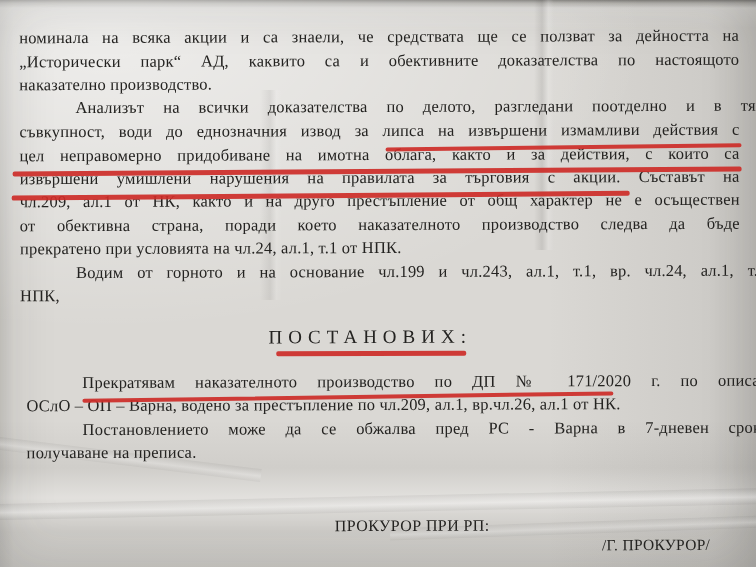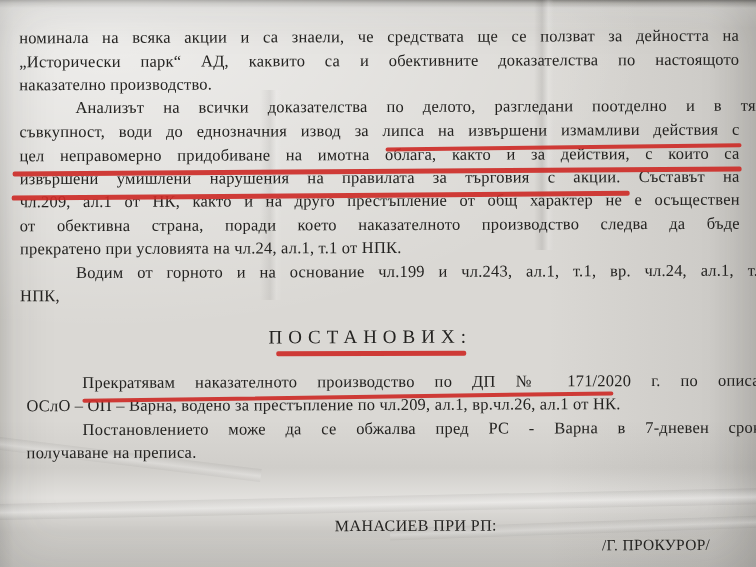--- a/index.html
+++ b/index.html
@@ -76,21 +76,21 @@
     <div class="ln j ind" style="top:261px">Водим от горното и на основание чл.199 и чл.243, ал.1, т.1, вр. чл.24, ал.1, т.1 от</div>
     <div class="ln" style="top:284px">НПК,</div>
 
     <div class="heading">ПОСТАНОВИХ:</div>
 
     <div class="ln j ind lower" style="top:371px">Прекратявам наказателното производство по ДП № 171/2020 г. по описа на</div>
     <div class="ln lower" style="top:394px">ОСлО – ОП – Варна, водено за престъпление по чл.209, ал.1, вр.чл.26, ал.1 от НК.</div>
     <div class="ln j ind lower" style="top:418px">Постановлението може да се обжалва пред РС - Варна в 7-дневен срок от</div>
     <div class="ln lower" style="top:441px">получаване на преписа.</div>
 
-    <div class="sig-role">МАНАСИЕВ ПРИ РП:</div>
+    <div class="sig-role">ПРОКУРОР ПРИ РП:</div>
     <div class="sig-name">/Г. ПРОКУРОР/</div>
 
     <div class="redline u1" style="background-color: rgb(205, 45, 40);"></div>
     <div class="redline u2" style="background-color: rgb(205, 45, 40);"></div>
     <div class="redline u3" style="background-color: rgb(205, 45, 40);"></div>
     <div class="redline u4" style="background-color: rgb(205, 45, 40);"></div>
     <div class="redline u5" style="background-color: rgb(205, 45, 40);"></div>
   </div>
 </div>
 

